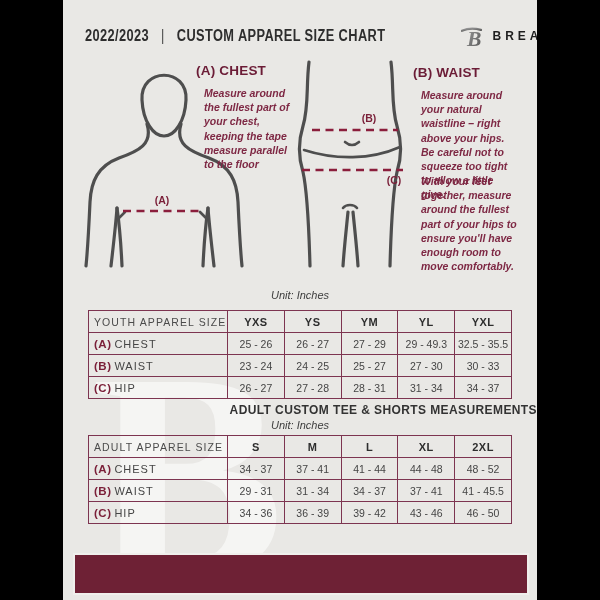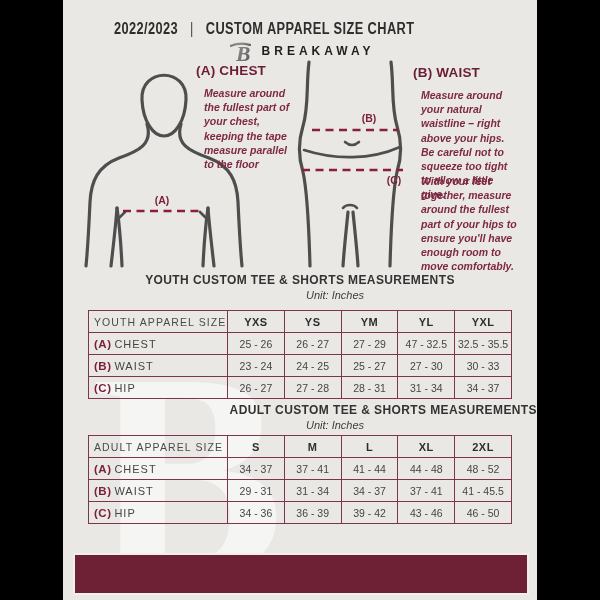--- a/index.html
+++ b/index.html
@@ -15,21 +15,21 @@
   
   .watermark{
     position:absolute;left:28px;top:330px;z-index:0;
     font-family:"Liberation Serif",serif;font-weight:bold;
     font-size:290px;line-height:1;color:rgba(255,255,255,0.55);
     user-select:none;
   }
   
   .hdr{
     position:absolute;top:20px;left:22px;width:434px;height:32px;z-index:1;
-    display:flex;justify-content:space-between;align-items:center;flex-direction:column;
+    display:flex;justify-content:space-between;align-items:center;
   }
   .hdr-title{
     display:inline-block;white-space:nowrap;
     transform:scaleX(0.8);transform-origin:left center;
     font-weight:bold;font-size:16px;letter-spacing:0.5px;color:#2d2d2d;
   }
   .hdr-title .sep{margin:0 10px;font-weight:normal;color:#444;}
   .brand{display:flex;align-items:center;gap:6px;}
   .brand-name{font-weight:bold;font-size:12px;letter-spacing:4px;color:#1f1f1f;}
   
@@ -54,21 +54,21 @@
   .thin{fill:none;stroke:#4e4e4e;stroke-width:2.6;stroke-linecap:round;}
   .dash{fill:none;stroke:#8b1e3c;stroke-width:2.4;stroke-dasharray:8 5.5;}
   .dlabel{font-family:"Liberation Sans",sans-serif;font-size:10.5px;font-weight:bold;fill:#7a1f38;}
   
   .sec-title{
     position:absolute;left:0;width:474px;text-align:center;z-index:1;
     font-size:12px;font-weight:bold;letter-spacing:0.4px;color:#333;
   }
   .sec-unit{
     position:absolute;left:0;width:474px;text-align:center;z-index:1;
-    font-size:11px;font-style:italic;color:#3d3d3d;padding-left:35px;
+    font-size:11px;font-style:italic;color:#3d3d3d;
   }
   .youth-title{top:273px;} .youth-unit{top:289px;}
   .adult-title{top:403px;text-align:right;} .adult-unit{top:419px;}
   table.size{
     position:absolute;left:25px;width:424px;z-index:1;
     border-collapse:collapse;table-layout:fixed;
   }
   .youth-tbl{top:310px;} .adult-tbl{top:435px;}
   table.size th,table.size td{
     border:1.5px solid #7d3450;height:21px;padding:0;
@@ -158,21 +158,20 @@
     <div class="inst inst-b">
       <h4>(B) WAIST</h4>
       <p>Measure around your natural waistline – right above your hips. Be careful not to squeeze too tight to allow a little give.</p>
     </div>
 
     <div class="inst inst-c">
       <p>With your feet together, measure around the fullest part of your hips to ensure you'll have enough room to move comfortably.</p>
     </div>
   </div>
 
-  <div class="sec-title youth-title">YOUTH CUSTOM TEE &amp; SHORTS MEASUREMENTS</div>
   <div class="sec-unit youth-unit">Unit: Inches</div>
   <table class="size youth-tbl">
     <colgroup>
         <col class="c-label">
         <col>
         <col>
         <col>
         <col>
         <col>
       </colgroup>
@@ -185,21 +184,21 @@
         <th class="sz">YL</th>
         <th class="sz">YXL</th>
       </tr>
     </thead>
     <tbody>
       <tr>
         <td class="lbl"><span class="pfx">(A)</span> <span class="nm">CHEST</span></td>
         <td>25 - 26</td>
         <td>26 - 27</td>
         <td>27 - 29</td>
-        <td>47 - 32.5</td>
+        <td>29 - 49.3</td>
         <td>32.5 - 35.5</td>
       </tr>
       <tr>
         <td class="lbl"><span class="pfx">(B)</span> <span class="nm">WAIST</span></td>
         <td>23 - 24</td>
         <td>24 - 25</td>
         <td>25 - 27</td>
         <td>27 - 30</td>
         <td>30 - 33</td>
       </tr>

